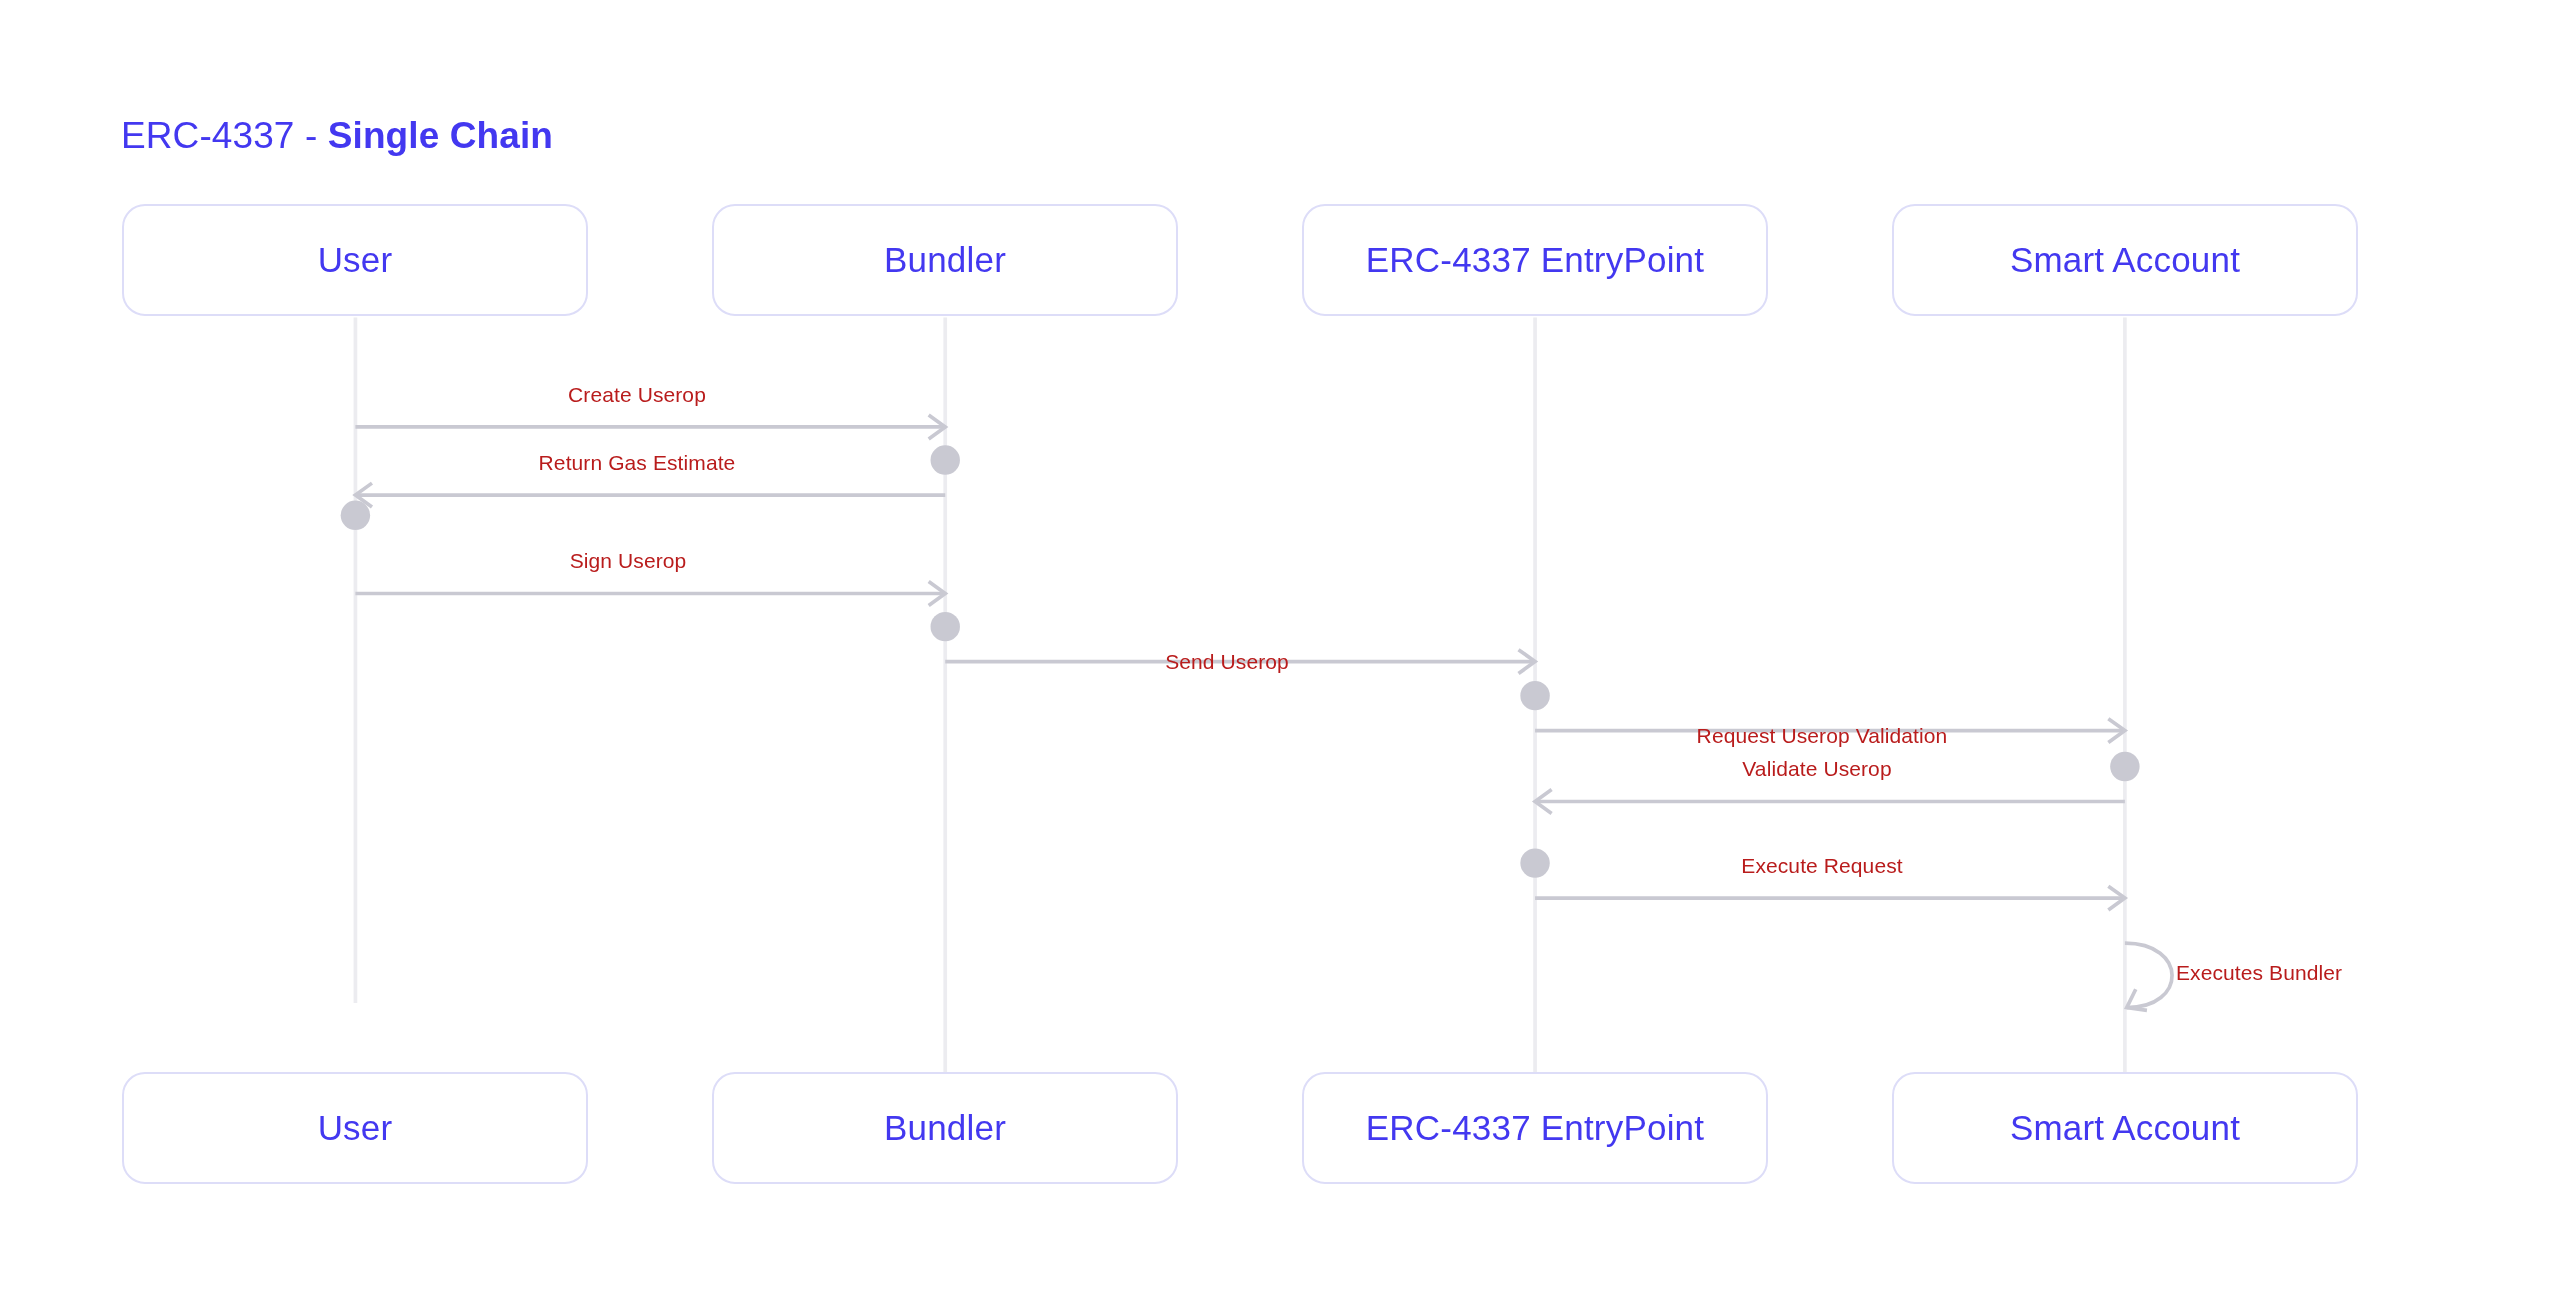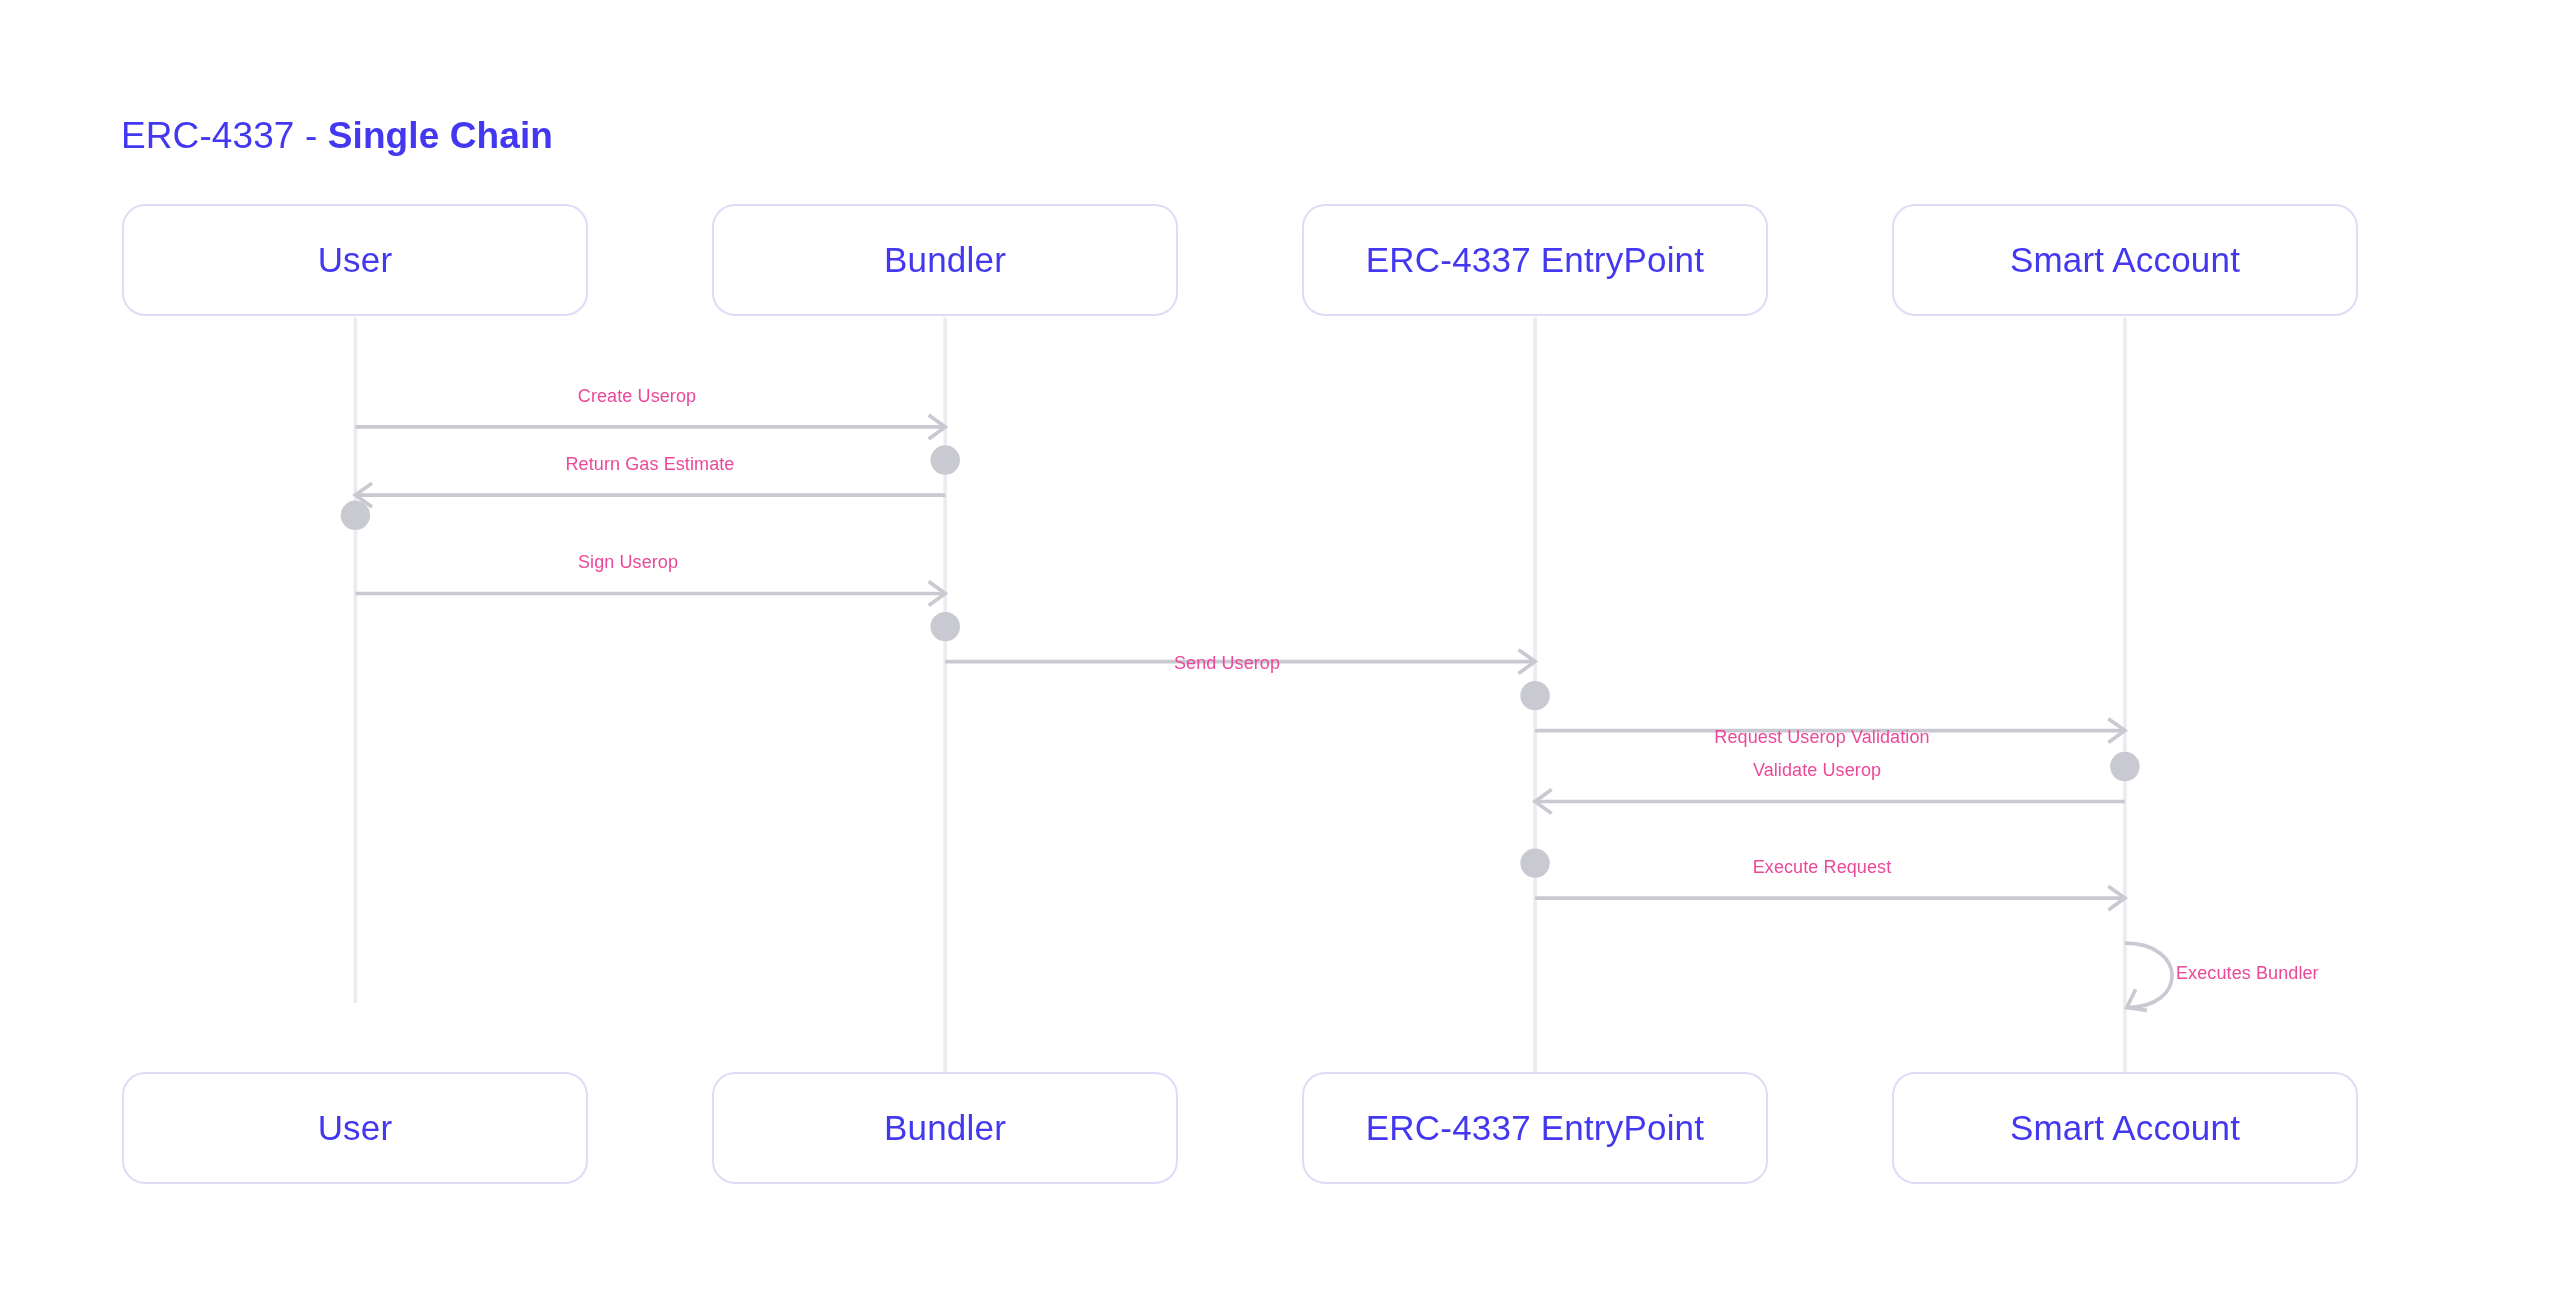--- a/index.html
+++ b/index.html
@@ -54,22 +54,22 @@
   }
   .actor-label {
     font-size: 35px;
     color: #4338f0;
     white-space: nowrap;
     letter-spacing: 0.2px;
   }
   .msg-label {
     position: absolute;
     transform: translate(-50%, -100%);
-    font-size: 18px;
-    color: #ec4899;
+    font-size: 21px;
+    color: #b91c1c;
     white-space: nowrap;
     letter-spacing: 0.1px;
   }
   .msg-label.left-anchor {
     transform: translate(0, -50%);
   }
 </style>
 </head>
 <body>
 
@@ -135,21 +135,21 @@
       </div>
       <div class="actor-box" style="left: 1302px; top: 1072px;">
         <span class="actor-label">ERC-4337 EntryPoint</span>
       </div>
       <div class="actor-box" style="left: 1892px; top: 1072px;">
         <span class="actor-label">Smart Account</span>
       </div>
     </div>
   <div id="labels-layer">
       <div class="msg-label" style="left: 637px; top: 407px;">Create Userop</div>
-      <div class="msg-label" style="left: 637px; top: 475px; margin-left: 13px;">Return Gas Estimate</div>
+      <div class="msg-label" style="left: 637px; top: 475px;">Return Gas Estimate</div>
       <div class="msg-label" style="left: 628px; top: 573px;">Sign Userop</div>
       <div class="msg-label" style="left: 1227px; top: 641px; margin-top: 33px;">Send Userop</div>
       <div class="msg-label" style="left: 1822px; top: 748px;">Request Userop Validation</div>
       <div class="msg-label" style="left: 1817px; top: 781px;">Validate Userop</div>
       <div class="msg-label" style="left: 1822px; top: 878px;">Execute Request</div>
       <div class="msg-label left-anchor" style="left: 2176px; top: 973px;">Executes Bundler</div>
     </div>
 
 </div>
 

